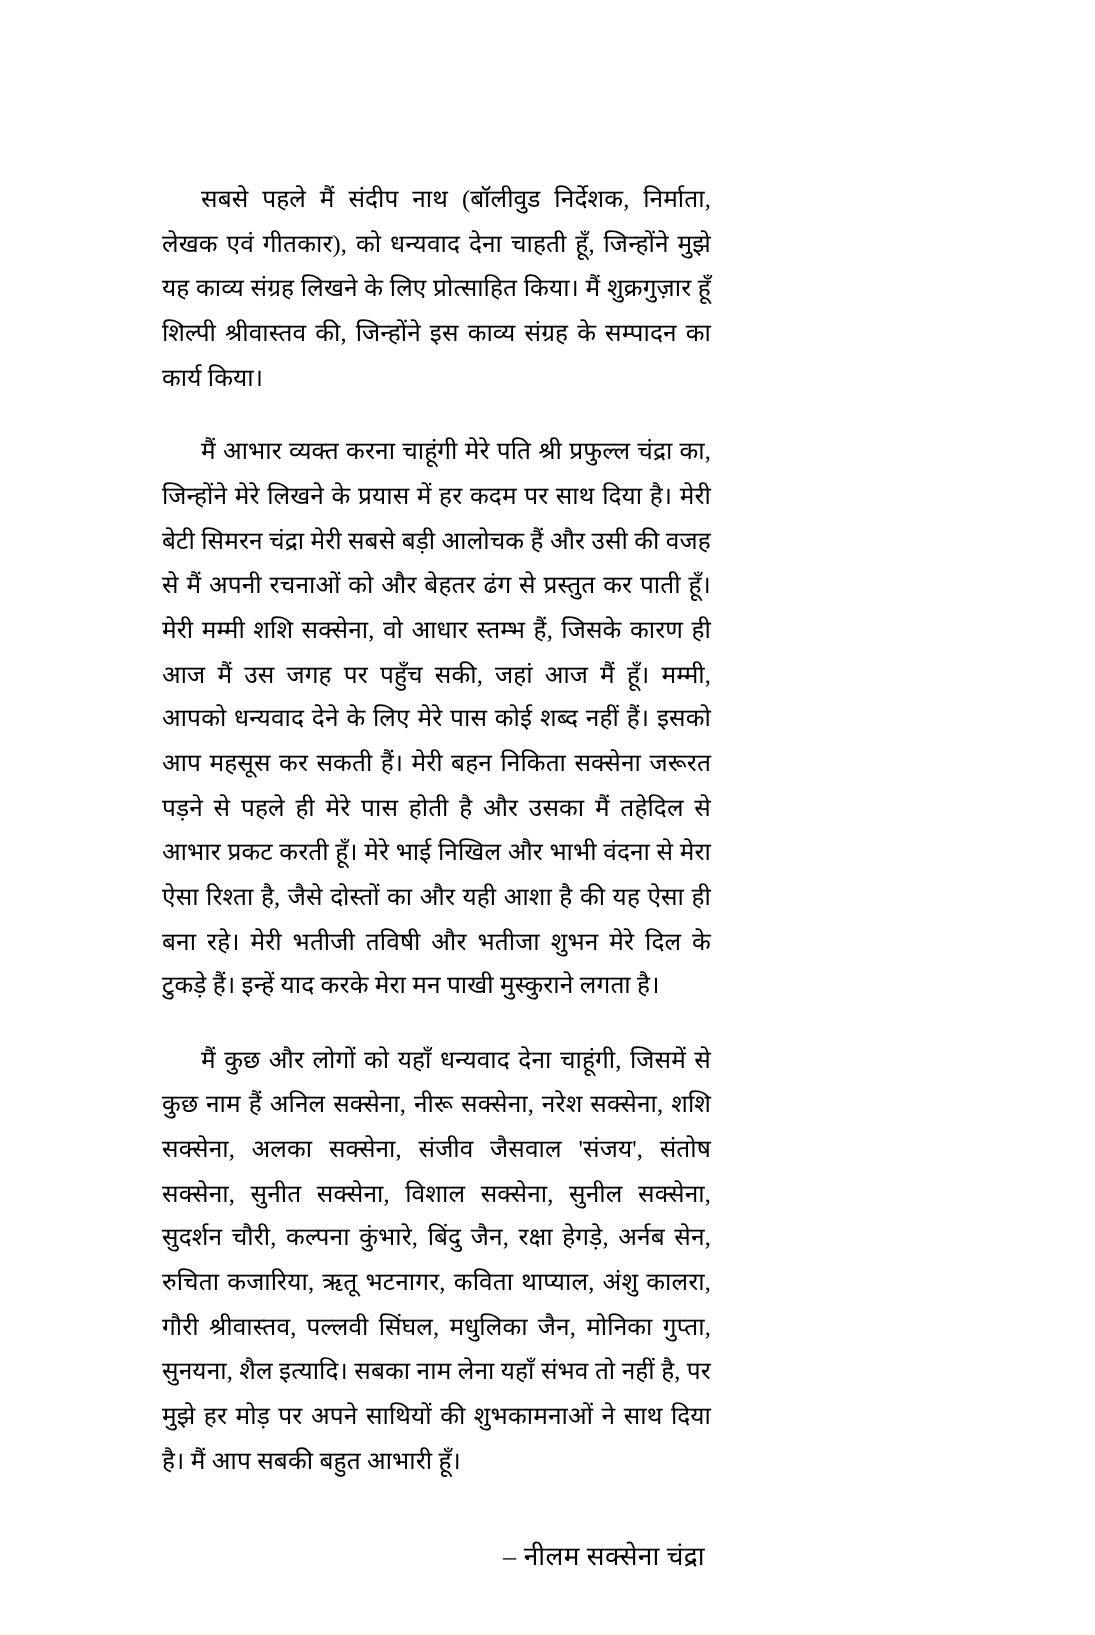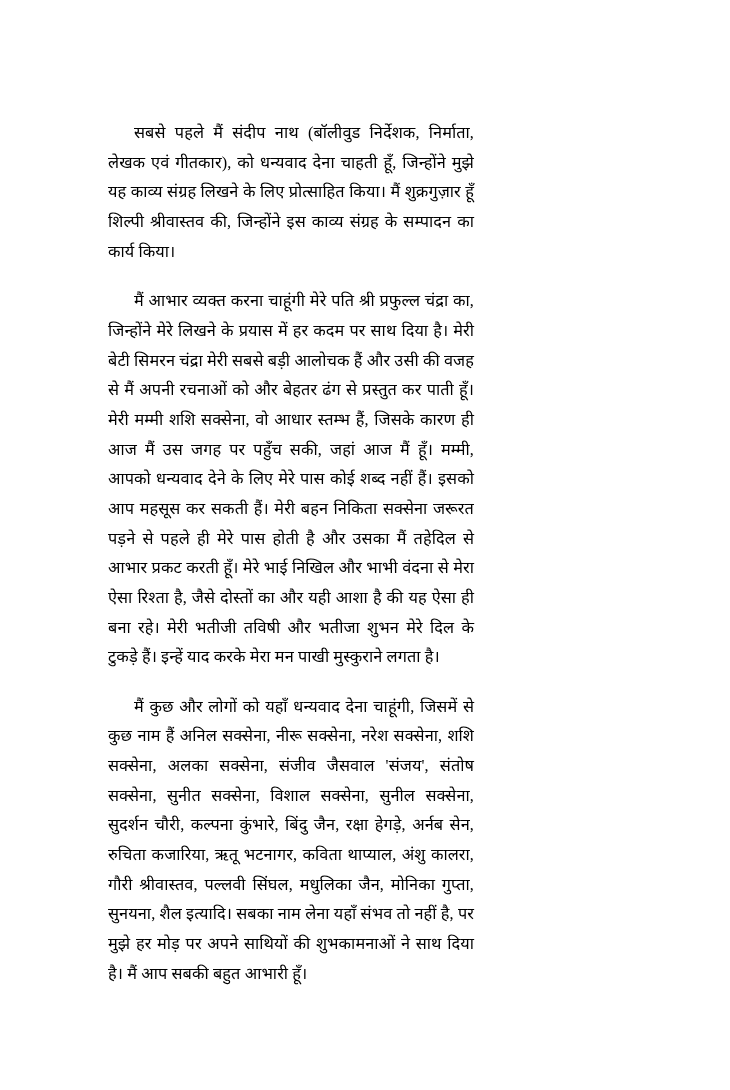--- a/index.html
+++ b/index.html
@@ -46,14 +46,15 @@
   }
 </style>
 </head>
 <body>
 
 <div class="page">
   <div class="body-text">
     <p class="para">सबसे पहले मैं संदीप नाथ (बॉलीवुड निर्देशक, निर्माता, लेखक एवं गीतकार), को धन्यवाद देना चाहती हूँ, जिन्होंने मुझे यह काव्य संग्रह लिखने के लिए प्रोत्साहित किया। मैं शुक्रगुज़ार हूँ शिल्पी श्रीवास्तव की, जिन्होंने इस काव्य संग्रह के सम्पादन का कार्य किया।</p>
     <p class="para">मैं आभार व्यक्त करना चाहूंगी मेरे पति श्री प्रफुल्ल चंद्रा का, जिन्होंने मेरे लिखने के प्रयास में हर कदम पर साथ दिया है। मेरी बेटी सिमरन चंद्रा मेरी सबसे बड़ी आलोचक हैं और उसी की वजह से मैं अपनी रचनाओं को और बेहतर ढंग से प्रस्तुत कर पाती हूँ। मेरी मम्मी शशि सक्सेना, वो आधार स्तम्भ हैं, जिसके कारण ही आज मैं उस जगह पर पहुँच सकी, जहां आज मैं हूँ। मम्मी, आपको धन्यवाद देने के लिए मेरे पास कोई शब्द नहीं हैं। इसको आप महसूस कर सकती हैं। मेरी बहन निकिता सक्सेना जरूरत पड़ने से पहले ही मेरे पास होती है और उसका मैं तहेदिल से आभार प्रकट करती हूँ। मेरे भाई निखिल और भाभी वंदना से मेरा ऐसा रिश्ता है, जैसे दोस्तों का और यही आशा है की यह ऐसा ही बना रहे। मेरी भतीजी तविषी और भतीजा शुभन मेरे दिल के टुकड़े हैं। इन्हें याद करके मेरा मन पाखी मुस्कुराने लगता है।</p>
     <p class="para">मैं कुछ और लोगों को यहाँ धन्यवाद देना चाहूंगी, जिसमें से कुछ नाम हैं अनिल सक्सेना, नीरू सक्सेना, नरेश सक्सेना, शशि सक्सेना, अलका सक्सेना, संजीव जैसवाल 'संजय', संतोष सक्सेना, सुनीत सक्सेना, विशाल सक्सेना, सुनील सक्सेना, सुदर्शन चौरी, कल्पना कुंभारे, बिंदु जैन, रक्षा हेगड़े, अर्नब सेन, रुचिता कजारिया, ऋतू भटनागर, कविता थाप्याल, अंशु कालरा, गौरी श्रीवास्तव, पल्लवी सिंघल, मधुलिका जैन, मोनिका गुप्ता, सुनयना, शैल इत्यादि। सबका नाम लेना यहाँ संभव तो नहीं है, पर मुझे हर मोड़ पर अपने साथियों की शुभकामनाओं ने साथ दिया है। मैं आप सबकी बहुत आभारी हूँ।</p>
+    <div class="signature">– नीलम सक्सेना चंद्रा</div>
   </div>
 </div>
 
 </body></html>

